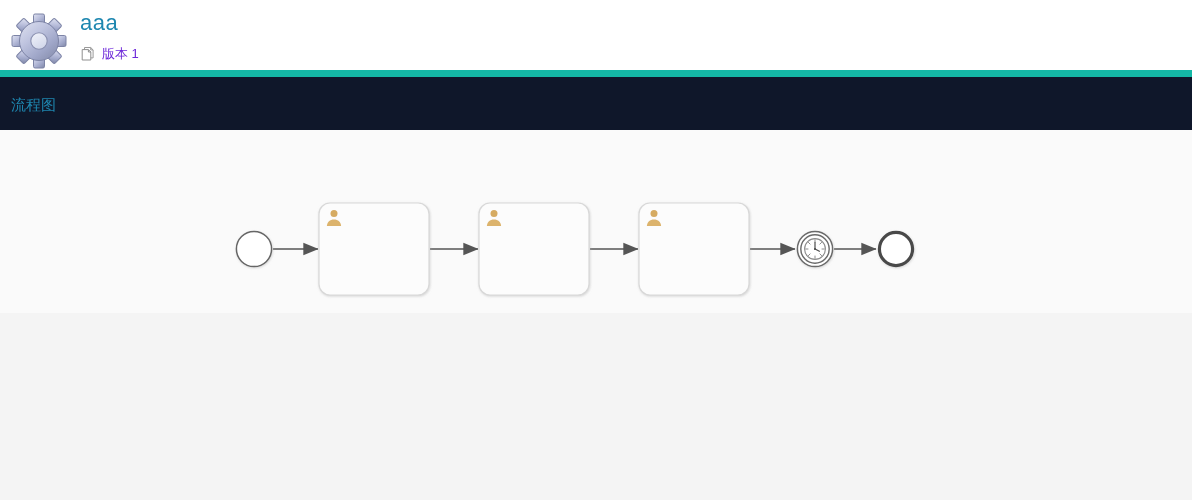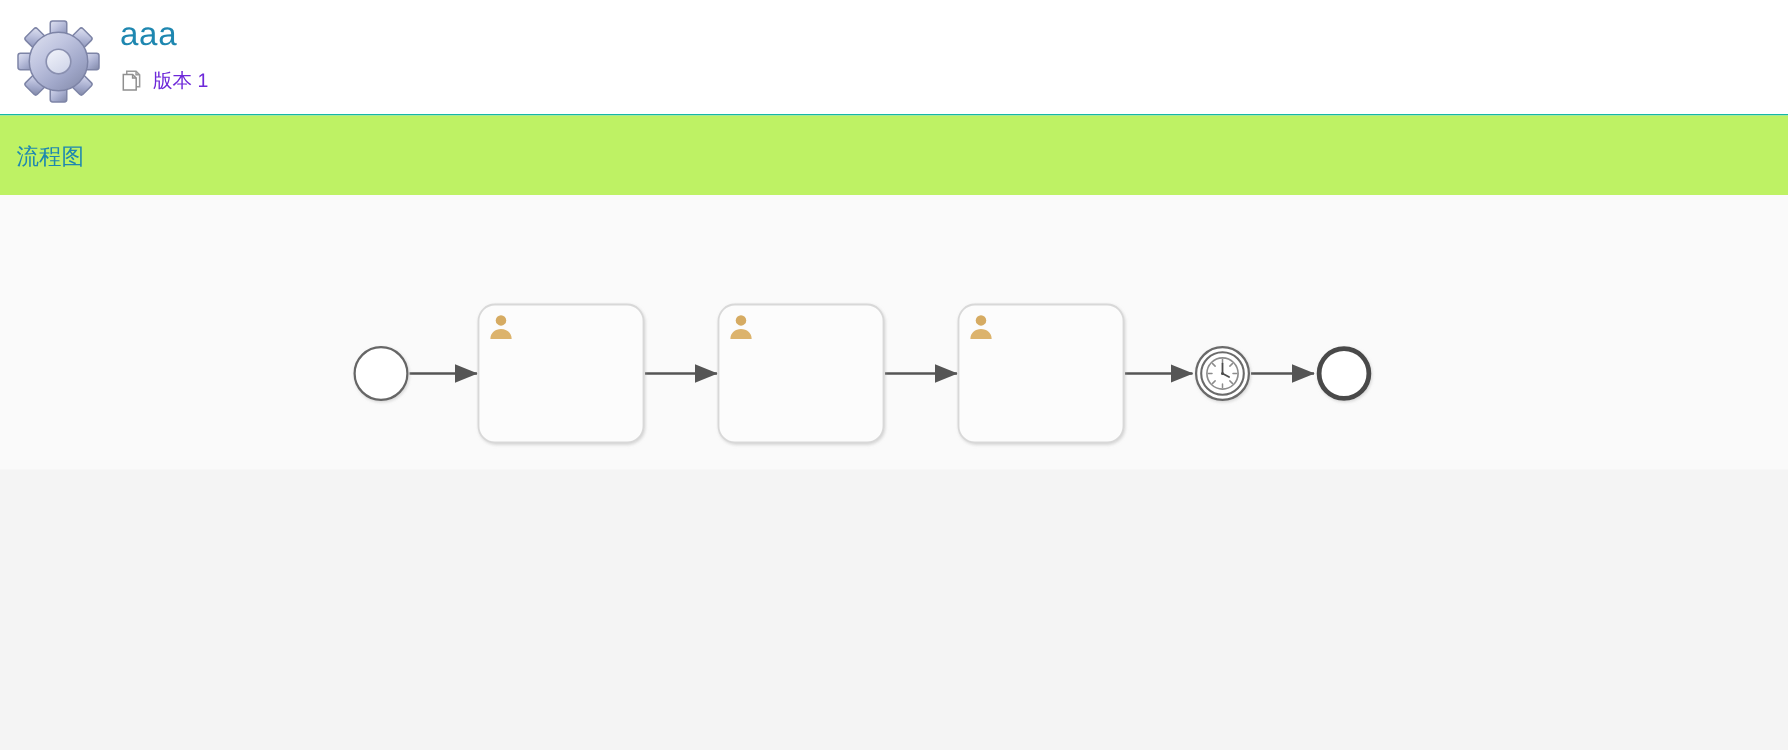--- a/index.html
+++ b/index.html
@@ -13,21 +13,21 @@
     font-family: "Liberation Sans", "DejaVu Sans", sans-serif;
     overflow: hidden;
     -webkit-font-smoothing: antialiased;
   }
 
   
   .app-header {
     position: relative;
     height: 77px;
     background: #ffffff;
-    border-bottom: 1px solid #14b8a6;
+    border-bottom: 7px solid #14b8a6;
     box-sizing: border-box;
   }
   .header-gear {
     position: absolute;
     left: 8px;
     top: 10px;
     width: 62px;
     height: 60px;
   }
   .header-titles {
@@ -59,21 +59,21 @@
   .version-label {
     font-size: 13px;
     color: #6d28d9;
     line-height: 16px;
   }
 
   
   .tab-bar {
     position: relative;
     height: 53px;
-    background: #bef264;
+    background: #0f172a;
     box-sizing: border-box;
     text-align: center;
   }
   .tab-item {
     position: absolute;
     left: 11px;
     top: 18px;
     font-size: 15px;
     color: #1e87b0;
     line-height: 20px;

